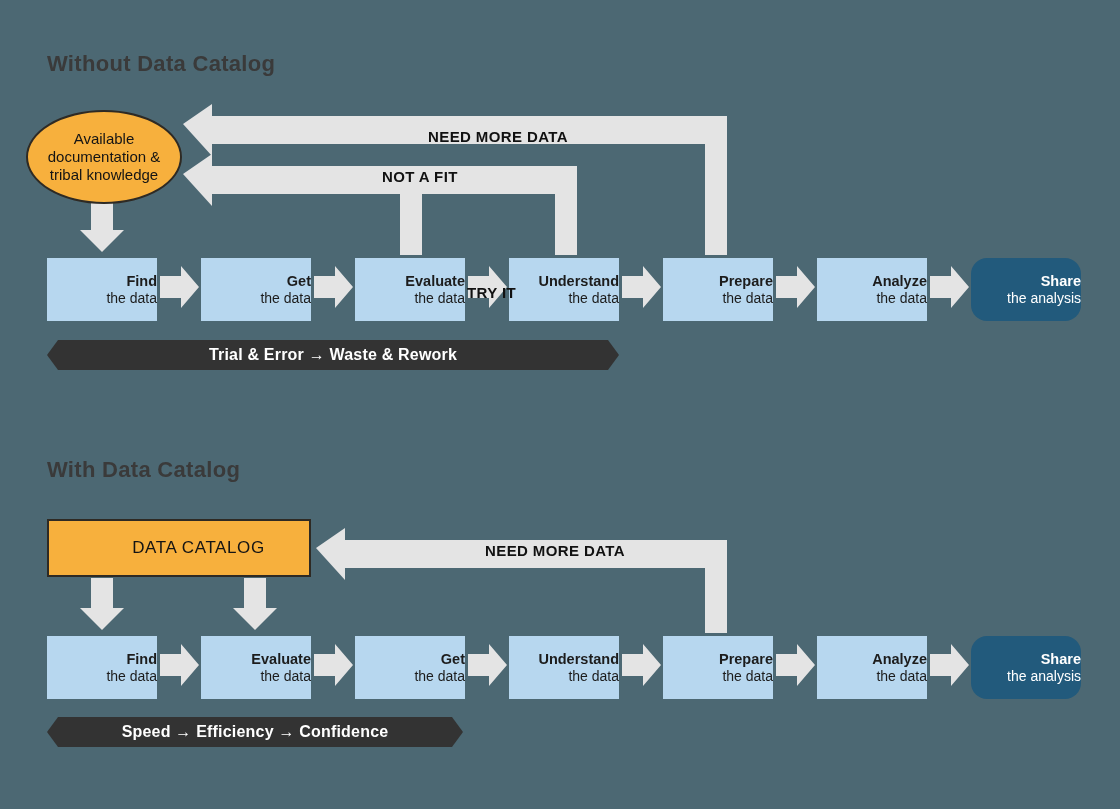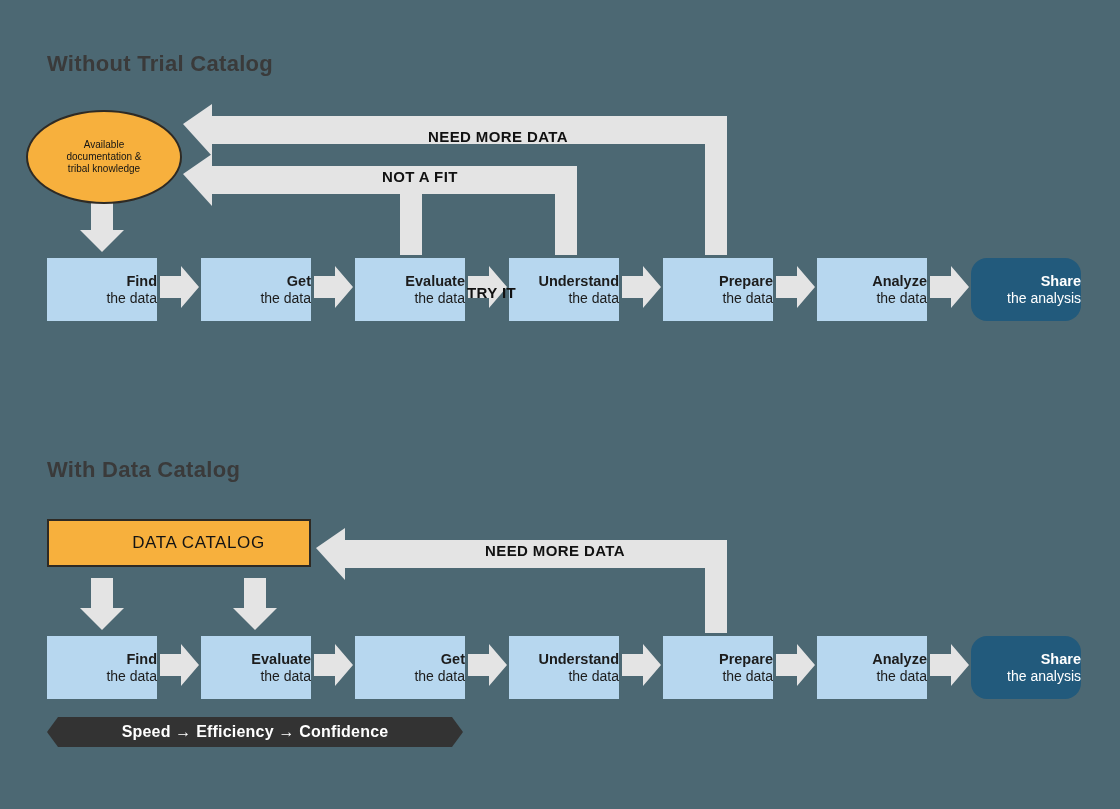--- a/index.html
+++ b/index.html
@@ -42,25 +42,25 @@
     position:absolute;
     left:26px;top:110px;width:152px;height:90px;
     background:#f7b03d;
     border:2.5px solid #2e2a24;
     border-radius:50%;
     display:flex;flex-direction:column;
     align-items:center;justify-content:center;
     text-align:center;
     line-height:1.22;
   }
-  .ellipse-node span{font-size:10px;color:#141414;white-space:nowrap;}
+  .ellipse-node span{font-size:15px;color:#141414;white-space:nowrap;}
 
   .catalog-box{
     position:absolute;
-    left:47px;top:519px;width:264px;height:48px;
+    left:47px;top:519px;width:264px;height:58px;
     background:#f7b03d;
     border:2.5px solid #2e2a24;
     display:flex;align-items:center;justify-content:center;
     box-sizing:border-box;
     padding-left:39px;
   }
   .catalog-box span{font-size:17px;color:#141414;letter-spacing:0.6px;}
 
   .banner{
     position:absolute;
@@ -152,21 +152,21 @@
       <polygon class="ar" points="622,654 643,654 643,644 661,665 643,686 643,676 622,676"></polygon>
     </g>
     <g>
       <polygon class="ar" points="776,654 797,654 797,644 815,665 797,686 797,676 776,676"></polygon>
     </g>
     <g>
       <polygon class="ar" points="930,654 951,654 951,644 969,665 951,686 951,676 930,676"></polygon>
     </g>
   </svg>
 
-  <div class="section-title" id="title-without">Without Trial Catalog</div>
+  <div class="section-title" id="title-without">Without Data Catalog</div>
 
   <div class="ellipse-node">
     <span>Available</span>
     <span>documentation &amp;</span>
     <span>tribal knowledge</span>
   </div>
 
   <div class="pbox" style="left:47px;top:258px;">
     <div class="l1">Find</div>
     <div class="l2">the data</div>
@@ -193,20 +193,23 @@
   </div>
   <div class="pbox dark" style="left:971px;top:258px;">
     <div class="l1">Share</div>
     <div class="l2">the analysis</div>
   </div>
 
   <div class="flow-label" id="label-need-more-data-top">NEED MORE DATA</div>
   <div class="flow-label" id="label-not-a-fit">NOT A FIT</div>
   <div class="flow-label" id="label-try-it">TRY IT</div>
 
+  <div class="banner" id="banner-top">
+    <span>Trial &amp; Error  →  Waste &amp; Rework</span>
+  </div>
 
   <div class="section-title" id="title-with">With Data Catalog</div>
 
   <div class="catalog-box">
     <span>DATA CATALOG</span>
   </div>
 
   <div class="pbox" style="left:47px;top:636px;">
     <div class="l1">Find</div>
     <div class="l2">the data</div>

